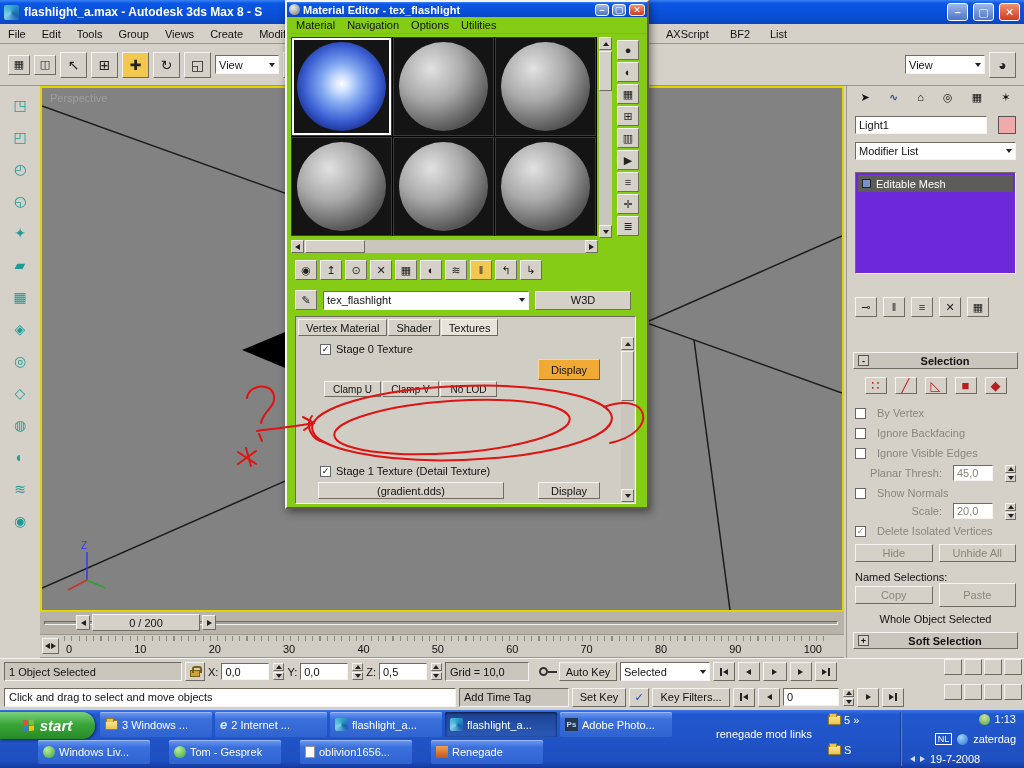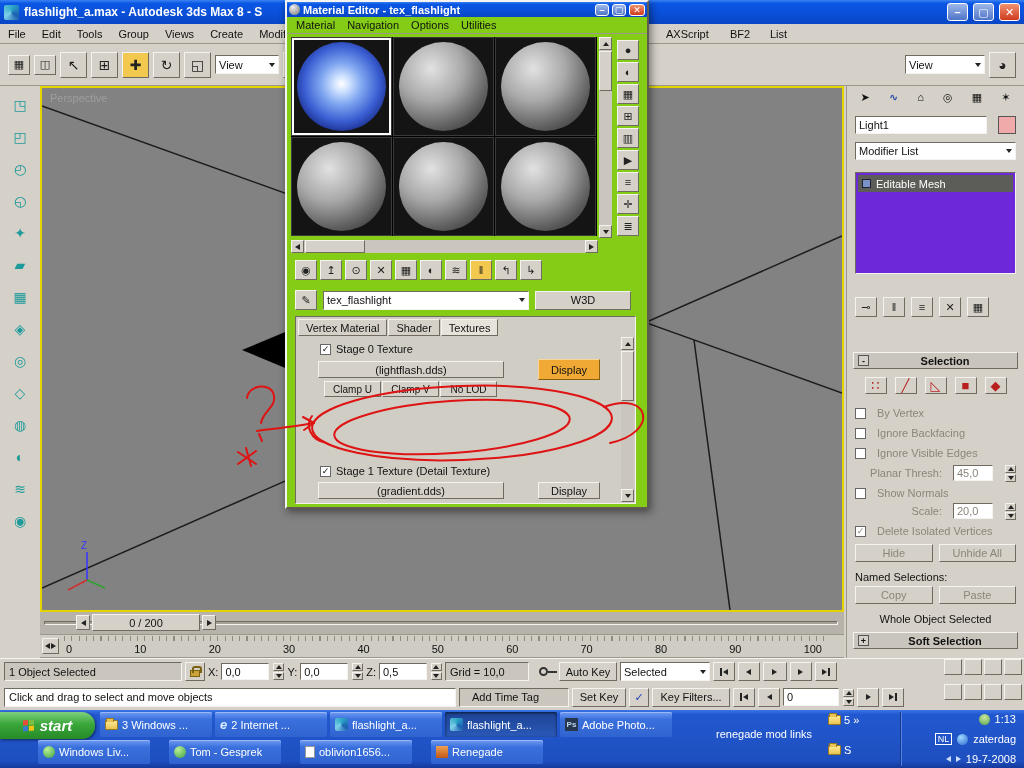--- a/index.html
+++ b/index.html
@@ -280,21 +280,21 @@
       </div>
     <div class="cp-row" style="top:458px;gap:6px">
       <span class="r dis" style="flex:1;height:18px;display:flex;align-items:center;justify-content:center">Hide</span>
       <span class="r dis" style="flex:1;height:18px;display:flex;align-items:center;justify-content:center">Unhide All</span>
     </div>
     <div class="cp-row" style="top:482px">
         <span>Named Selections:</span>
       </div>
     <div class="cp-row" style="top:500px;gap:6px">
       <span class="r dis" style="flex:1;height:18px;display:flex;align-items:center;justify-content:center">Copy</span>
-      <span class="r dis" style="flex:1;height:18px;display:flex;align-items:center;justify-content:center">Paste</span>
+      <span class="r dis" style="flex:1;height:24px;display:flex;align-items:center;justify-content:center">Paste</span>
     </div>
     <div class="cp-row" style="top:524px;justify-content:center">
         <span>Whole Object Selected</span>
       </div>
     <div class="abs roll" style="left:6px;right:6px;top:546px">
       <span class="pm">+</span>
       <span style="flex:1;text-align:center">Soft Selection</span>
     </div>
   </div>
 
@@ -356,21 +356,21 @@
         <span class="t tr"></span>
       </span>
     <span class="r row" style="width:22px;height:19px;justify-content:center;gap:1px">
         <span class="t tr"></span>
         <span class="bar"></span>
       </span>
   </div>
 
   <div class="abs row" style="left:0;top:684px;width:1024px;height:26px;background:#d5d1c8;gap:3px;padding:0 4px">
     <span class="s row" style="width:452px;height:19px;padding:0 4px;background:#fff">Click and drag to select and move objects</span>
-    <span class="s row" style="width:110px;height:19px;padding:0 12px;background:#cac6bd">Add Time Tag</span>
+    <span class="s row" style="width:110px;height:19px;padding:0 4px;background:#cac6bd">Add Time Tag</span>
     <span class="r row" style="width:54px;height:19px;justify-content:center">Set Key</span>
     <span class="r row" style="width:20px;height:19px;justify-content:center;color:#1a3fbf;font-weight:bold">✓</span>
     <span class="r row" style="width:78px;height:19px;justify-content:center">Key Filters...</span>
     <span class="r row" style="width:22px;height:19px;justify-content:center;gap:1px">
         <span class="bar"></span>
         <span class="t tl"></span>
       </span>
     <span class="r row" style="width:22px;height:19px;justify-content:center">
         <span class="t tl"></span>
       </span>
@@ -504,21 +504,20 @@
         <span class="r abs" style="left:0;top:14px;width:13px;height:50px"></span>
         <span class="r row abs" style="left:0;bottom:0;width:13px;height:13px;justify-content:center">
             <span class="t td"></span>
           </span>
       </div>
 
       <div class="row" style="position:absolute;left:24px;top:26px;gap:5px">
         <span class="cb">✓</span>
         <span>Stage 0 Texture</span>
       </div>
-      <span class="r row abs" style="left:22px;top:44px;width:186px;height:17px;justify-content:center">(lightflash.dds)</span>
       <span class="row abs" style="left:242px;top:42px;width:62px;height:21px;justify-content:center;background:#f0a935;border:1px solid;border-color:#f8d89a #8a5f10 #8a5f10 #f8d89a">Display</span>
       <span class="r row abs" style="left:28px;top:64px;width:57px;height:16px;justify-content:center;font-size:10px">Clamp U</span>
       <span class="r row abs" style="left:86px;top:64px;width:57px;height:16px;justify-content:center;font-size:10px">Clamp V</span>
       <span class="r row abs" style="left:144px;top:64px;width:57px;height:16px;justify-content:center;font-size:10px">No LOD</span>
 
       <div class="row" style="position:absolute;left:24px;top:148px;gap:5px">
         <span class="cb">✓</span>
         <span>Stage 1 Texture (Detail Texture)</span>
       </div>
       <span class="r row abs" style="left:22px;top:165px;width:186px;height:17px;justify-content:center">(gradient.dds)</span>
@@ -604,21 +603,21 @@
     <div class="abs" style="left:906px;top:1px;width:114px;height:56px;color:#fff;display:flex;flex-direction:column;justify-content:space-between;padding:2px 4px">
       <div class="row" style="justify-content:flex-end;gap:5px">
         <span class="person"></span>
         <span>1:13</span>
       </div>
       <div class="row" style="justify-content:flex-end;gap:5px">
         <span class="nl">NL</span>
         <span class="globe"></span>
         <span>zaterdag</span>
       </div>
-      <div class="row" style="justify-content:flex-end;gap:5px">
+      <div class="row" style="justify-content:flex-start;gap:5px">
         <span class="t tl" style="border-right-color:#cfe0ff"></span>
         <span class="t tr" style="border-left-color:#cfe0ff"></span>
         <span>19-7-2008</span>
       </div>
     </div>
   </div>
 
 </div>
 
 </body></html>

